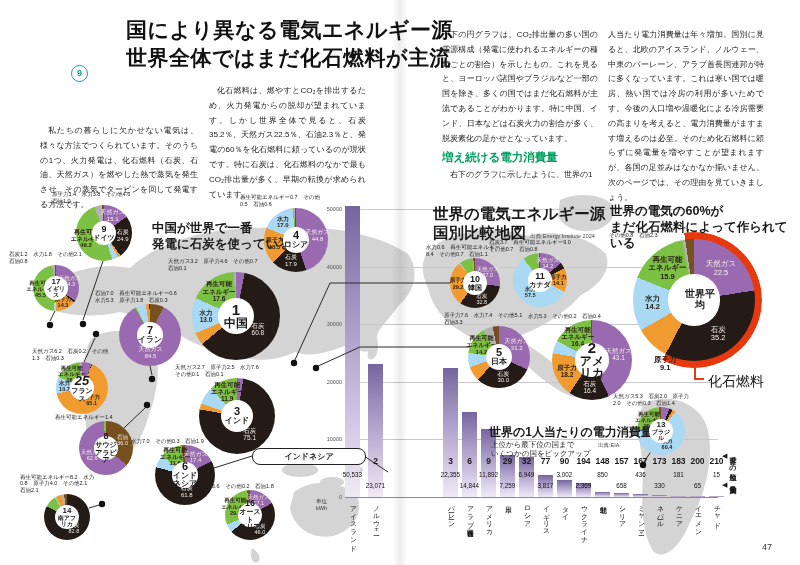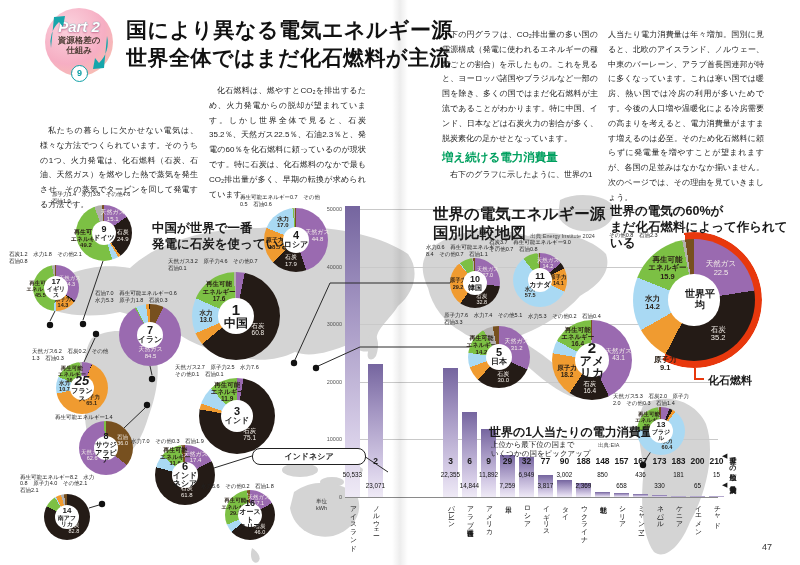--- a/index.html
+++ b/index.html
@@ -69,29 +69,20 @@
       <path d="M294,492 C312,478 342,480 357,496 C364,512 354,530 333,536 C310,540 293,526 290,508 Z"></path>
       <path d="M252,548 c6,4 10,10 6,14 c-5,3 -9,-4 -6,-14 Z"></path>
       <path d="M428,252 C446,232 490,224 528,236 C556,228 592,238 606,254 C612,272 598,286 580,296 C566,312 544,326 524,334 C502,344 478,344 462,332 C444,322 432,306 428,288 C420,270 422,260 428,252 Z"></path>
       <path d="M520,340 C540,352 560,368 575,382 C585,392 580,400 570,396 C552,388 532,372 518,356 Z"></path>
       <path d="M560,200 C576,192 600,194 612,204 C618,214 610,226 596,230 C580,234 564,228 558,216 Z"></path>
       <path d="M644,404 C668,392 696,402 706,424 C716,452 706,494 690,522 C680,548 664,560 654,552 C642,536 640,502 644,468 C638,438 636,418 644,404 Z"></path>
       <path d="M44,290 c8,-6 16,-4 18,2 c-2,8 -12,12 -18,8 Z"></path>
     </g>
   </svg>
 
-  <div class="abs badge">
-    <svg width="68" height="68" viewBox="0 0 68 68" style="left:0;top:0;">
-      <path d="M6,40 a28,28 0 0 1 8,-26 l4,5 l2,-11 l-11,1 z" fill="#16a6ab"></path>
-      <path d="M62,28 a28,28 0 0 1 -8,27 l-4,-5 l-2,11 l11,-1 z" fill="#16a6ab"></path>
-    </svg>
-    <div class="part">Part 2</div>
-    <div class="series">資源格差の</div>
-    <div class="series">仕組み</div>
-  </div>
   <div class="abs badge-num">9</div>
 
   <div class="abs main-title">
     <div>国により異なる電気エネルギー源</div>
     <div>世界全体ではまだ化石燃料が主流</div>
   </div>
 
   <div class="abs body-col jtext indent" style="left:40px;top:108px;width:158px;margin-top:16px;">私たちの暮らしに欠かせない電気は、様々な方法でつくられています。そのうちの1つ、火力発電は、化石燃料（石炭、石油、天然ガス）を燃やした熱で蒸気を発生させ、その蒸気でタービンを回して発電する方法です。</div>
   <div class="abs body-col jtext indent" style="left:209px;top:84px;width:157px;">化石燃料は、燃やすとCO₂を排出するため、火力発電からの脱却が望まれています。しかし世界全体で見ると、石炭35.2％、天然ガス22.5％、石油2.3％と、発電の60％を化石燃料に頼っているのが現状です。特に石炭は、化石燃料のなかで最もCO₂排出量が多く、早期の転換が求められています。</div>
 
@@ -138,21 +129,21 @@
         <circle cx="102" cy="504" r="3.2"></circle>
       <circle cx="294" cy="363" r="3.2"></circle>
         <circle cx="316" cy="368" r="3.2"></circle>
       <circle cx="643" cy="465" r="3.2"></circle>
     </g>
   </svg>
 
   <svg width="800" height="565" viewBox="0 0 800 565" style="z-index:6;">
     <path d="M695,368 L695,379 L704,379" stroke="#e8380d" stroke-width="2" fill="none"></path>
   </svg>
-  <div class="abs" style="left:708px;top:373px;font-size:11px;font-weight:bold;z-index:6;">化石燃料</div>
+  <div class="abs" style="left:708px;top:373px;font-size:14px;font-weight:normal;z-index:6;">化石燃料</div>
 
   <div class="abs chart-head">世界の1人当たりの電力消費量</div>
   <div class="abs chart-sub">
     <div>上位から最下位の国まで</div>
     <div>いくつかの国をピックアップ</div>
   </div>
   <div class="abs src" style="left:598px;top:442px;z-index:6;">出典:EIA</div>
 
   <div id="pies">
       <div class="abs pie" style="left: 192px; top: 272px; width: 88px; height: 88px; background: conic-gradient(rgb(154, 106, 176) 0deg, rgb(154, 106, 176) 11.52deg, rgb(36, 27, 22) 11.52deg, rgb(36, 27, 22) 230.4deg, rgb(240, 155, 48) 230.4deg, rgb(240, 155, 48) 246.96deg, rgb(169, 217, 243) 246.96deg, rgb(169, 217, 243) 293.76deg, rgb(124, 192, 68) 293.76deg, rgb(124, 192, 68) 357.12deg, rgb(179, 176, 174) 357.12deg, rgb(179, 176, 174) 359.64deg, rgb(119, 80, 31) 359.64deg, rgb(119, 80, 31) 360deg);"></div>
@@ -413,21 +404,21 @@
       <div class="bar-name" style="left: 522px; top: 501px; height: 62px;">ロシア</div>
       <div class="bar" style="left: 538px; top: 475.019px; width: 15px; height: 21.9806px;"></div>
       <div class="bar-rank" style="left: 534px; top: 456px; width: 23px;">77</div>
       <div class="bar-val" style="left: 531px; top: 482px; width: 29px;">3,817</div>
       <div class="bar-name" style="left: 541px; top: 501px; height: 62px;">イギリス</div>
       <div class="bar" style="left: 557px; top: 479.713px; width: 15px; height: 17.2874px;"></div>
       <div class="bar-rank" style="left: 553px; top: 456px; width: 23px;">90</div>
       <div class="bar-val" style="left: 550px; top: 471px; width: 29px;">3,002</div>
       <div class="bar-name" style="left: 560px; top: 501px; height: 62px;">タイ</div>
       <div class="bar" style="left: 576px; top: 483.358px; width: 15px; height: 13.6422px;"></div>
-      <div class="bar-rank" style="left: 572px; top: 456px; width: 23px;">188</div>
+      <div class="bar-rank" style="left: 572px; top: 456px; width: 23px;">194</div>
       <div class="bar-val" style="left: 569px; top: 482px; width: 29px;">2,369</div>
       <div class="bar-name" style="left: 579px; top: 501px; height: 62px;">ウクライナ</div>
       <div class="bar" style="left: 595px; top: 492.105px; width: 15px; height: 4.89482px;"></div>
       <div class="bar-rank" style="left: 591px; top: 456px; width: 23px;">148</div>
       <div class="bar-val" style="left: 588px; top: 471px; width: 29px;">850</div>
       <div class="bar-name" style="left: 598px; top: 501px; height: 62px;">北朝鮮</div>
       <div class="bar" style="left: 614px; top: 493.211px; width: 15px; height: 3.78917px;"></div>
       <div class="bar-rank" style="left: 610px; top: 456px; width: 23px;">157</div>
       <div class="bar-val" style="left: 607px; top: 482px; width: 29px;">658</div>
       <div class="bar-name" style="left: 617px; top: 501px; height: 62px;">シリア</div>

